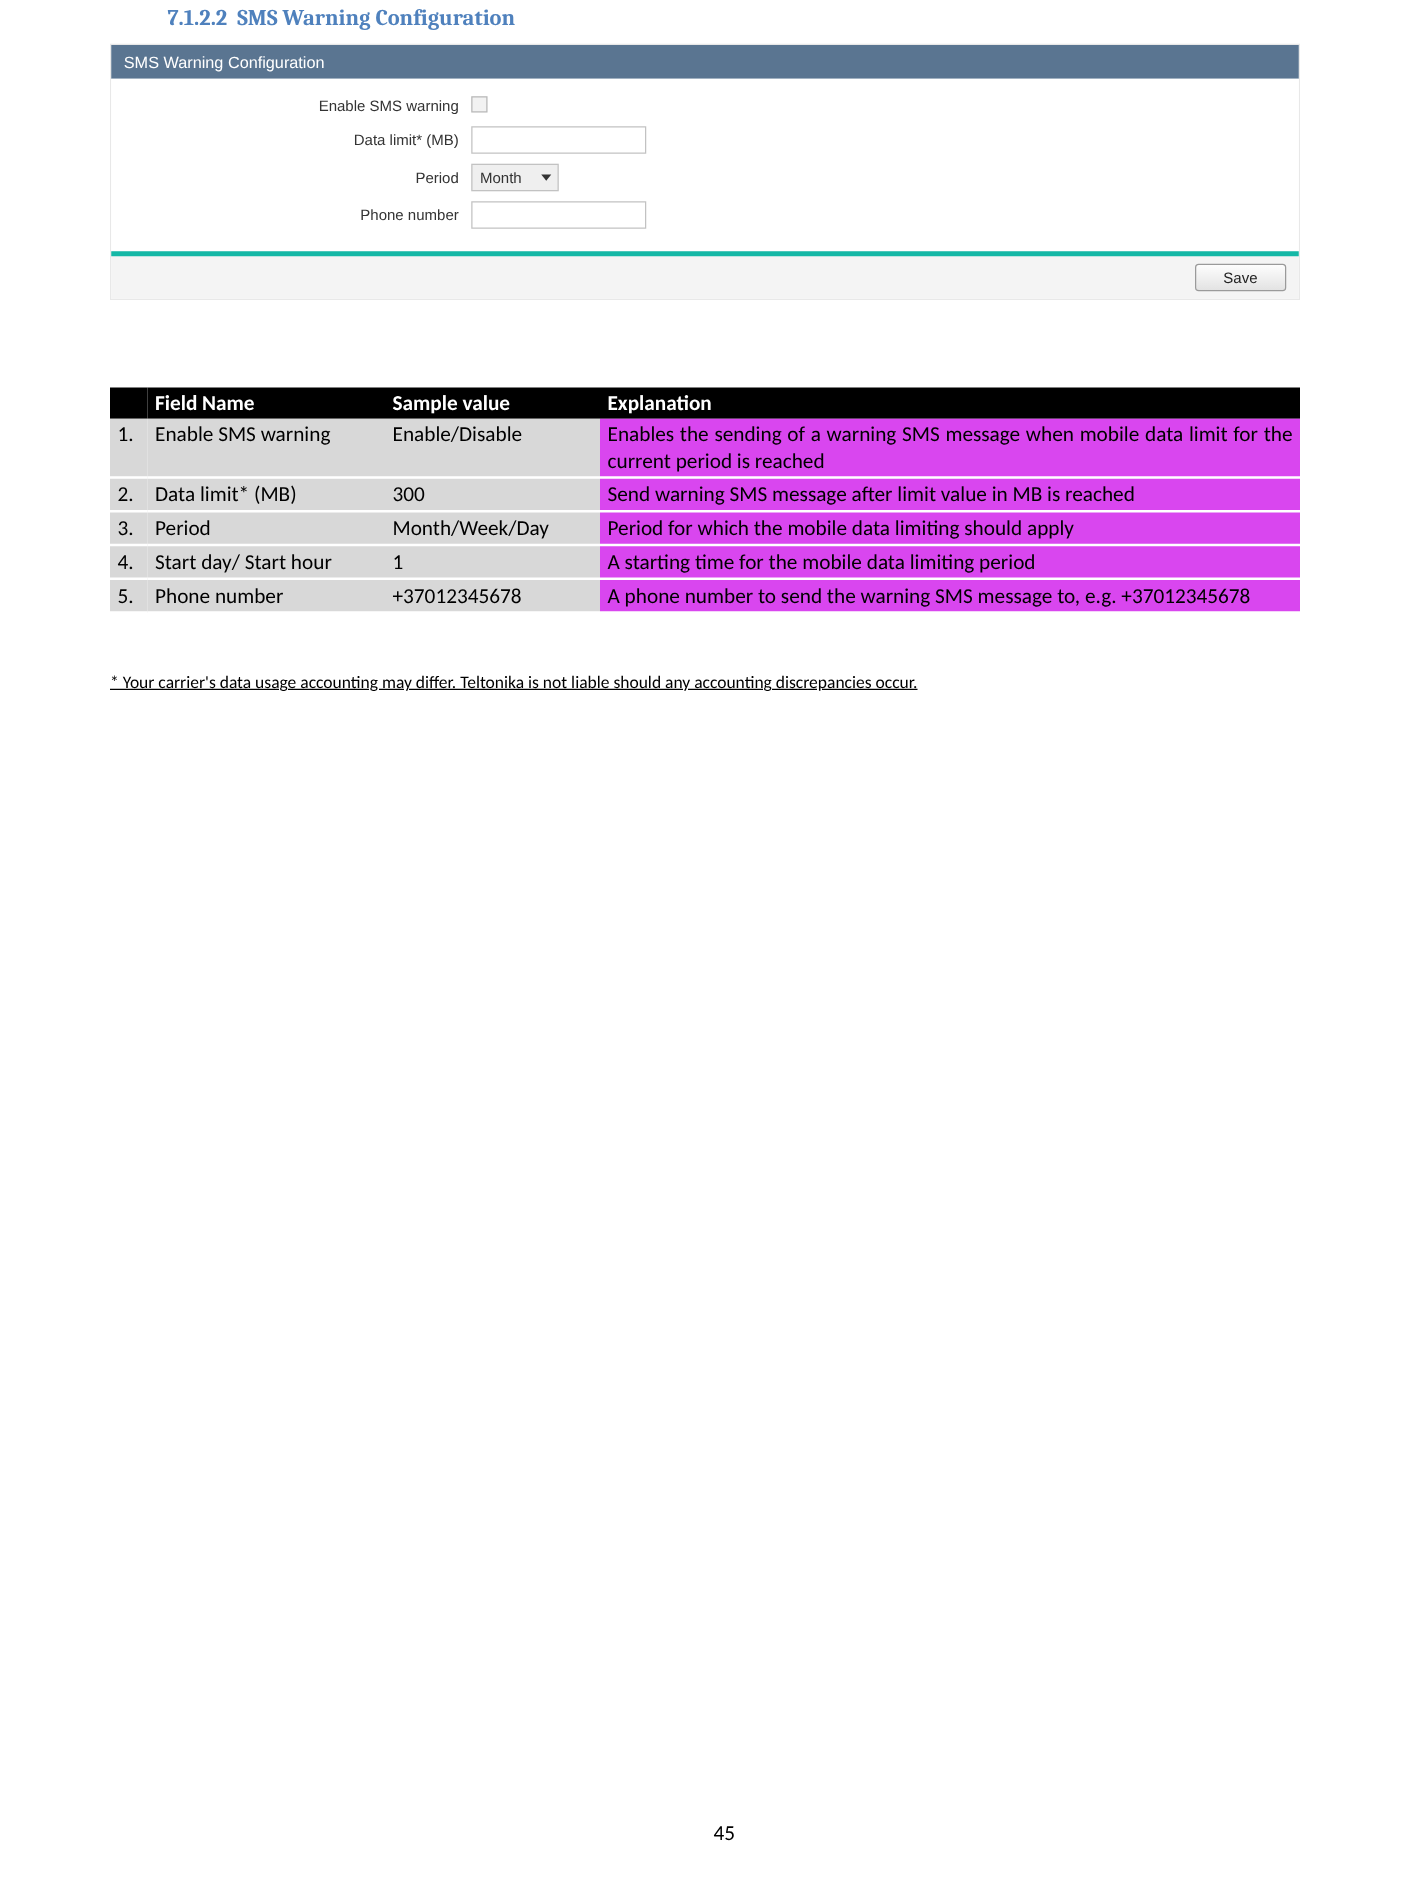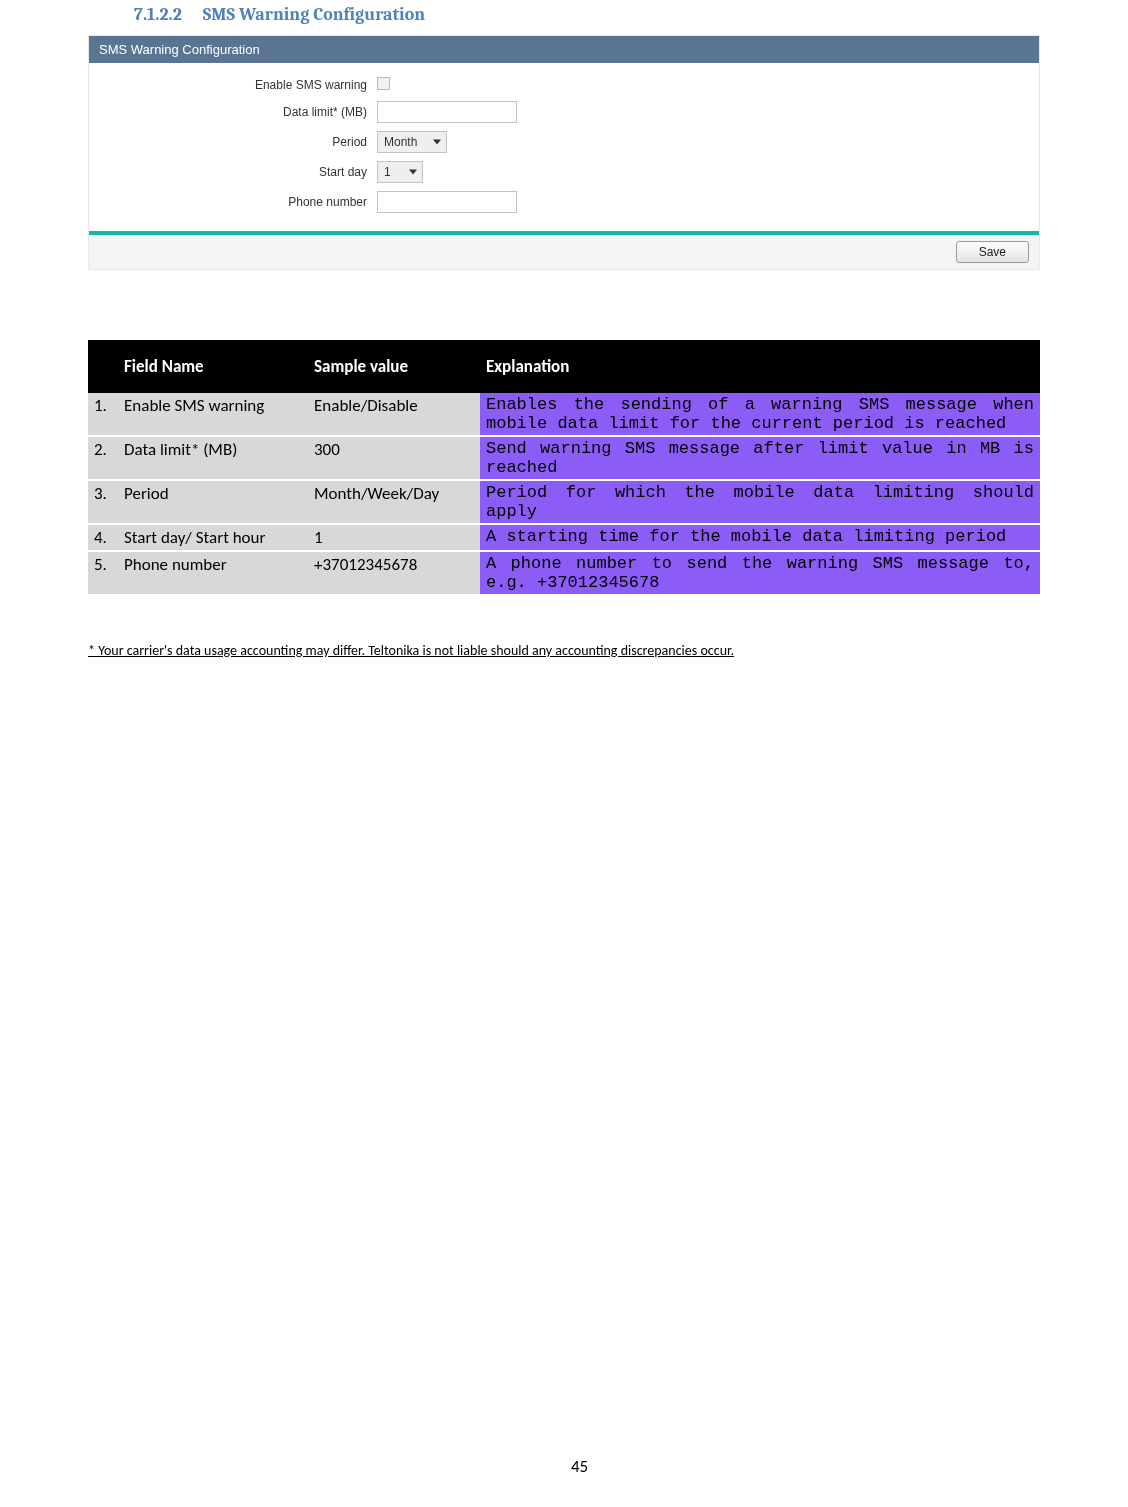--- a/index.html
+++ b/index.html
@@ -12,21 +12,21 @@
       padding: 0 88px;
     }
     .section-heading {
       color: #4f81bd;
       font-weight: bold;
       font-size: 18px;
       margin-top: 4px;
       margin-left: 46px;
       font-family: Cambria, Georgia, serif;
     }
-    .section-num { margin-right: 17px; text-align: right; }
+    .section-num { margin-right: 4px; text-align: right; }
     .panel-wrap {
       margin-top: 10px;
       width: 100%;
       border: 1px solid #e8e8e8;
       background: #fff;
     }
     .panel-header {
       background: #5a7591;
       color: #fff;
       font-size: 13px;
@@ -106,39 +106,38 @@
     .desc-table {
       border-collapse: collapse;
       width: 100%;
       font-size: 17px;
       table-layout: fixed;
     }
     .desc-table th {
       background: #000;
       color: #fff;
       text-align: left;
-      padding: 16px 6px;
+      padding: 2px 6px;
       font-weight: bold;
     }
     .desc-table td {
       padding: 2px 6px;
       vertical-align: top;
     }
     .desc-table .col-nr { width: 30px; text-align: left; }
     .desc-table .col-fn { width: 190px; }
     .desc-table .col-sv { width: 172px; }
     .desc-table .col-ex { }
     .desc-table tbody tr td.idx,
     .desc-table tbody tr td.fn,
     .desc-table tbody tr td.sv { background: #d8d8d8; }
     .desc-table tbody tr td.ex {
-      background: #8b5cf6;
+      background: #d946ef;
       text-align: justify;
       text-justify: inter-word;
-      font-family: Liberation Mono, monospace;
     }
     .desc-table tbody tr { border-bottom: 2px solid #fff; }
     .footnote {
       margin-top: 46px;
       font-size: 14px;
       text-align: justify;
       text-decoration: underline;
     }
     .page-number {
       position: absolute;
@@ -166,29 +165,20 @@
     </div>
     <div class="form-row">
       <div class="form-label">Data limit* (MB)</div>
       <div class="form-control"><input class="txt" type="text" style=""></div>
     </div>
     <div class="form-row">
       <div class="form-label">Period</div>
       <div class="form-control">
         <div class="sel month">
           <span>Month</span>
-          <span class="caret"></span>
-        </div>
-      </div>
-    </div>
-    <div class="form-row">
-      <div class="form-label">Start day</div>
-      <div class="form-control">
-        <div class="sel day">
-          <span>1</span>
           <span class="caret"></span>
         </div>
       </div>
     </div>
     <div class="form-row">
       <div class="form-label">Phone number</div>
       <div class="form-control"><input class="txt" type="text" style=""></div>
     </div>
   </div>
   <div class="panel-footer">

